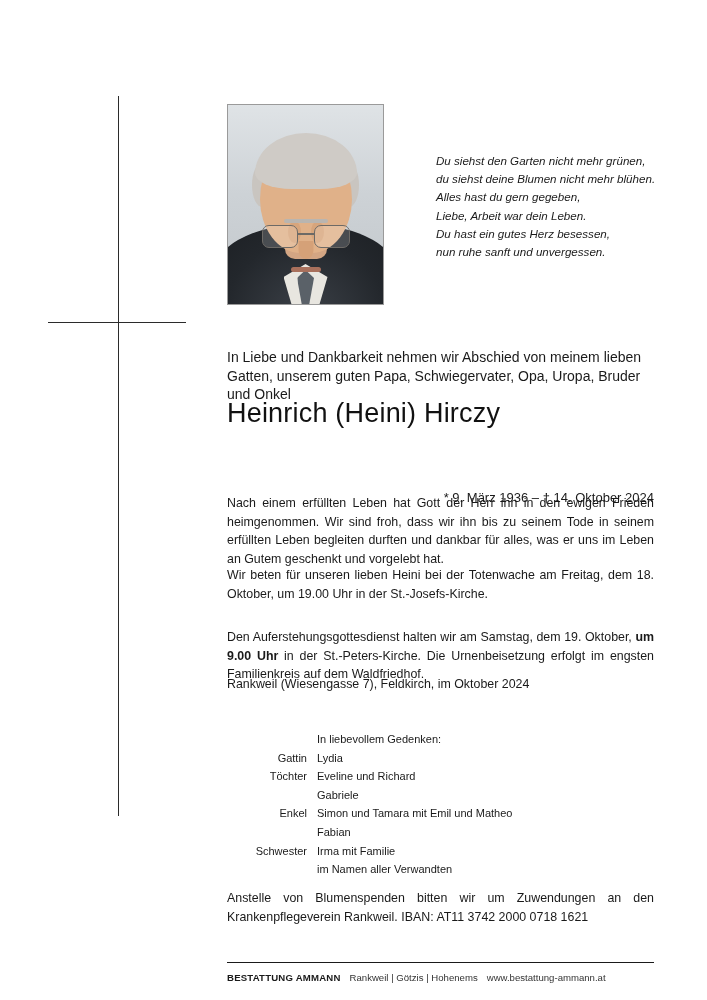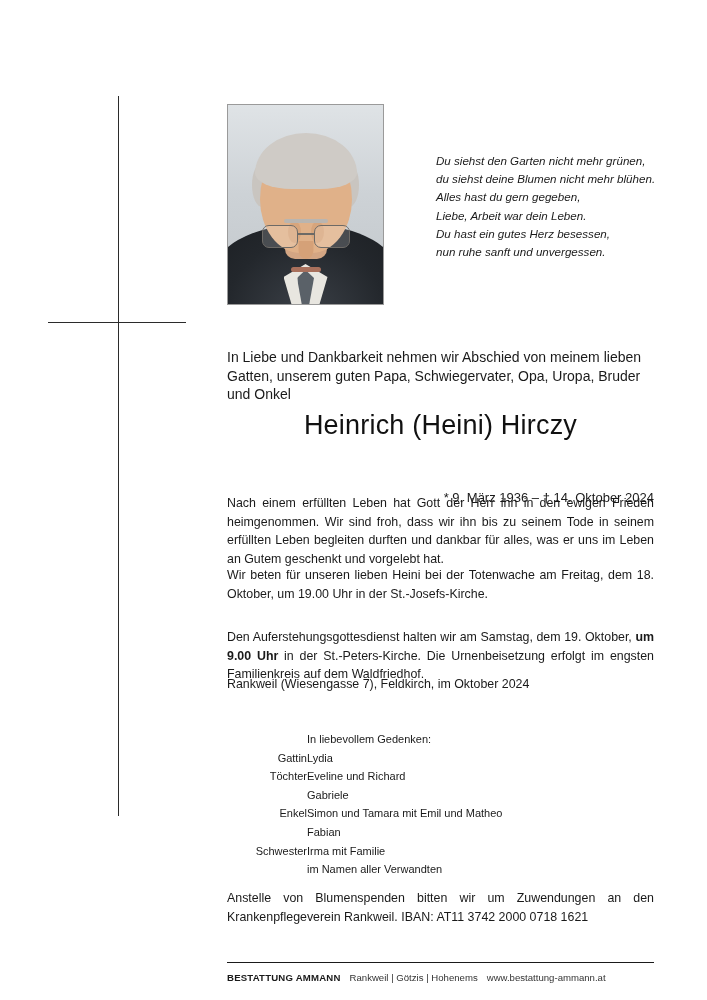--- a/index.html
+++ b/index.html
@@ -207,22 +207,21 @@
     position: absolute;
     left: 227px;
     width: 427px;
   }
   .intro {
     top: 348px;
     font-size: 14px;
     line-height: 18.6px;
   }
   .name {
-    top: 410px;
-    text-align: center;
+    top: 398px;
     font-size: 27px;
     letter-spacing: 0.2px;
     color: #111;
   }
   .dates {
     top: 454px;
     text-align: right;
     font-size: 13px;
     margin-top: 36px;
   }
@@ -242,20 +241,21 @@
     font-size: 11px;
     line-height: 18.6px;
     margin-left: 16px;
   }
   .m-row {
     display: flex;
   }
   .m-rel {
     width: 64px;
     text-align: right;
+    padding-right: 10px;
     flex: 0 0 auto;
   }
   .m-names { flex: 1 1 auto; }
 
   .donation {
     top: 889px;
     font-size: 12.4px;
     line-height: 18.6px;
     text-align: justify;
   }

